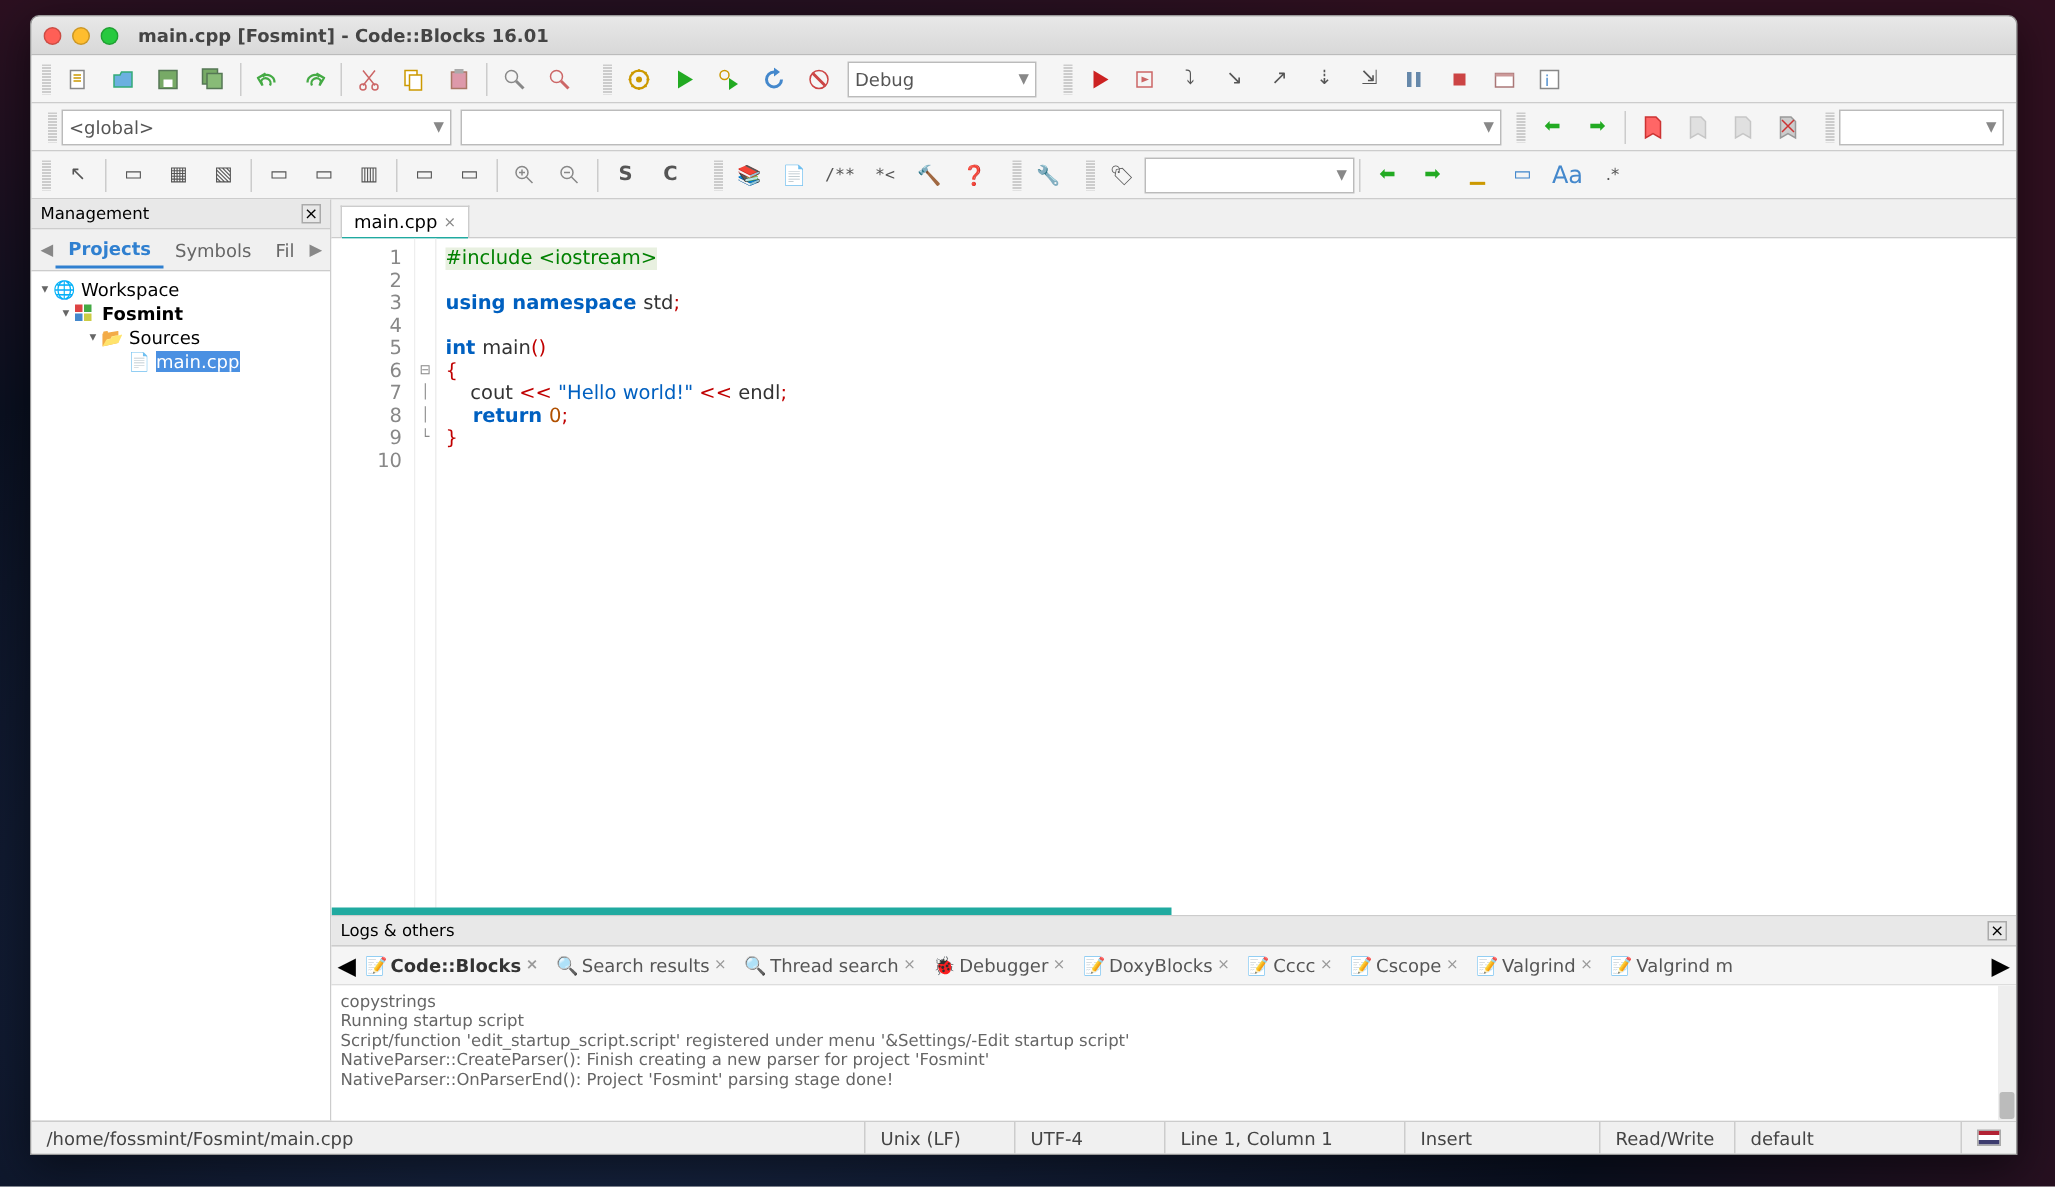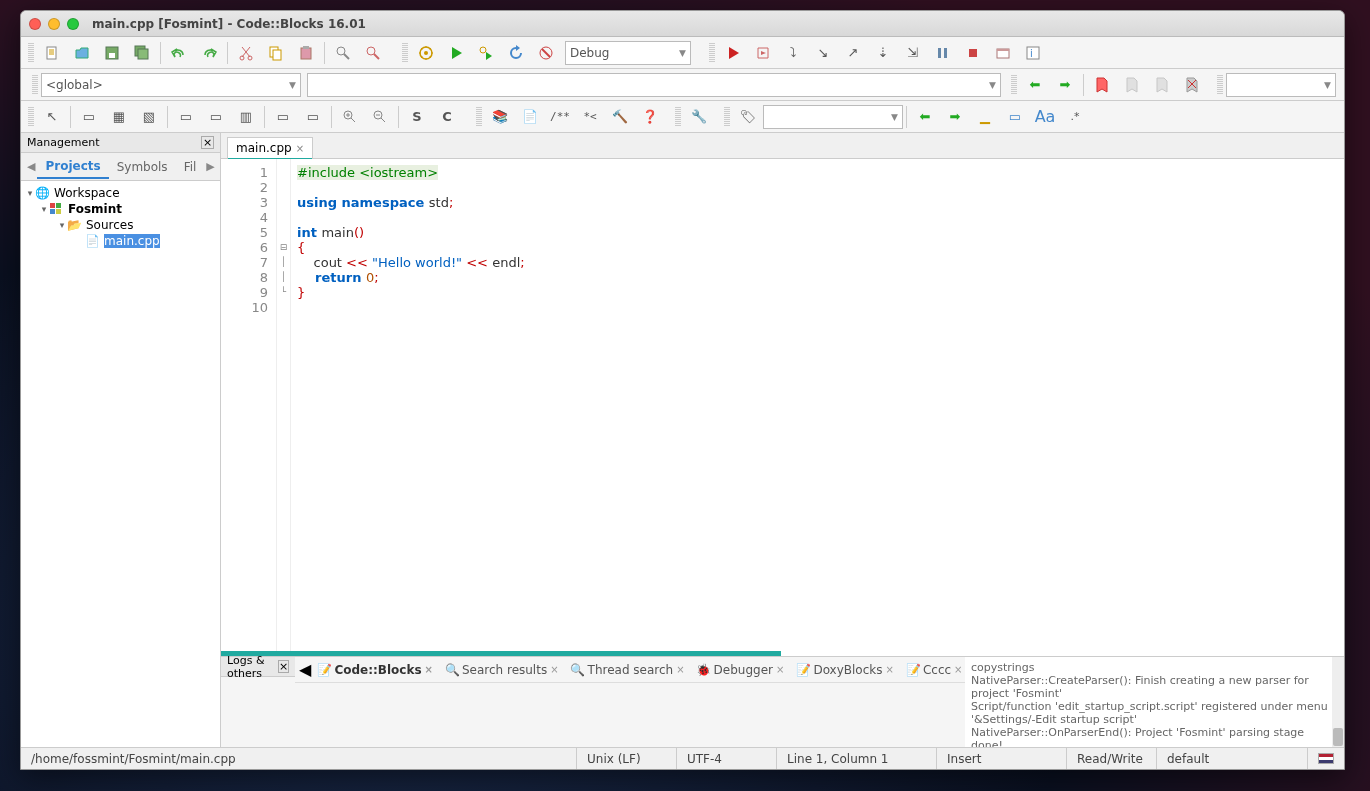--- a/index.html
+++ b/index.html
@@ -33,21 +33,21 @@
 .edtabs { height: 26px; background: #f0f0f0; border-bottom: 1px solid #ccc; display: flex; align-items: flex-end; padding-left: 6px; }
 .edtab { background: #fff; border: 1px solid #ccc; border-bottom: none; padding: 3px 8px; font-size: 12px; display: flex; align-items: center; gap: 4px; position: relative; }
 .edtab:after { content:""; position:absolute; left:0; right:0; bottom:-2px; height:2px; background:#20aaa0; }
 .edtab .x { font-size: 10px; color: #888; }
 .editor { flex: 1; background: #fff; display: flex; font-family: "DejaVu Sans Mono", monospace; font-size: 13px; overflow: hidden; position:relative; }
 .gutter { width: 56px; background: #fff; text-align: right; color: #888; padding: 6px 8px 0 0; border-right: 1px solid #eee; line-height: 15px; }
 .fold { width: 14px; background: #fff; border-right: 1px solid #eee; padding-top: 6px; line-height: 15px; font-size: 9px; color: #888; text-align: center; }
 .code { flex: 1; padding: 6px 0 0 6px; line-height: 15px; white-space: pre; color: #333; }
 .kw{color:#0060c0;font-weight:bold}.pp{color:#008000}.str{color:#0060c0}.op{color:#c00000}.fn{color:#333}.num{color:#b05000}
 .scroll-ind{position:absolute; bottom:0; left:0; width:560px; height:5px; background:#20aaa0;}
-.bottom { border-top: 1px solid #ccc; background: #f5f5f5; display: flex; flex-direction: row; }
+.bottom { border-top: 1px solid #ccc; background: #f5f5f5; display: flex; flex-direction: column; }
 .btabs { display: flex; align-items: center; height: 26px; padding: 0 4px; border-bottom: 1px solid #ddd; overflow: hidden; }
 .btab { padding: 3px 6px; font-size: 12px; color: #555; display: flex; align-items: center; gap: 3px; white-space: nowrap; }
 .btab .x{font-size:10px;color:#999}
 .btab.active { font-weight: bold; color: #333; }
 .btab .bi { width:14px; height:14px; display:inline-block; }
 .log { background: #fff; font-size: 11px; color: #666; padding: 4px 6px; height: 90px; overflow: hidden; line-height: 13px; font-family: Arial,sans-serif; position:relative;}
 .log .vsb{position:absolute;right:0;top:0;bottom:0;width:12px;background:#eee;}
 .log .vsb .th{position:absolute;left:1px;right:1px;bottom:1px;height:18px;background:#bbb;border-radius:2px;}
 .status { height: 22px; background: #f0f0f0; border-top: 1px solid #ccc; display: flex; font-size: 12px; color: #444; }
 .status .cell { padding: 0 10px; border-right: 1px solid #ccc; height: 100%; display: flex; align-items: center; }
@@ -442,22 +442,23 @@
               <span class="x">×</span>
             </div>
           <div class="btab">
               <span class="bi">📝</span>
               <span>Valgrind m</span>
             </div>
           <span class="nav" style="margin-left:auto">▶</span>
         </div>
         <div class="log">
           <div>copystrings</div>
+            <div>Running startup script</div>
+            <div>Script/function 'edit_startup_script.script' registered under menu '&amp;Settings/-Edit startup script'</div>
             <div>NativeParser::CreateParser(): Finish creating a new parser for project 'Fosmint'</div>
-            <div>Script/function 'edit_startup_script.script' registered under menu '&amp;Settings/-Edit startup script'</div>
             <div>NativeParser::OnParserEnd(): Project 'Fosmint' parsing stage done!</div>
           <div class="vsb">
               <div class="th"></div>
             </div>
         </div>
       </div>
     </div>
   </div>
 
   <div class="status">

